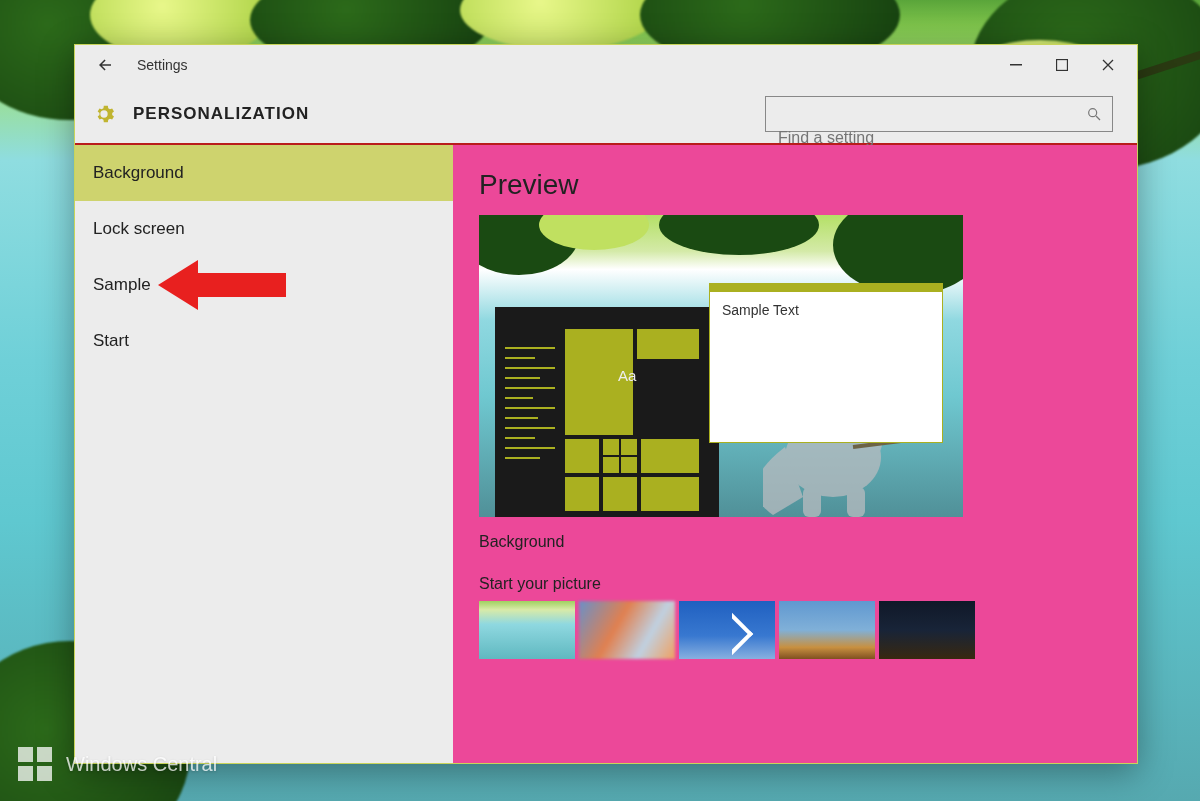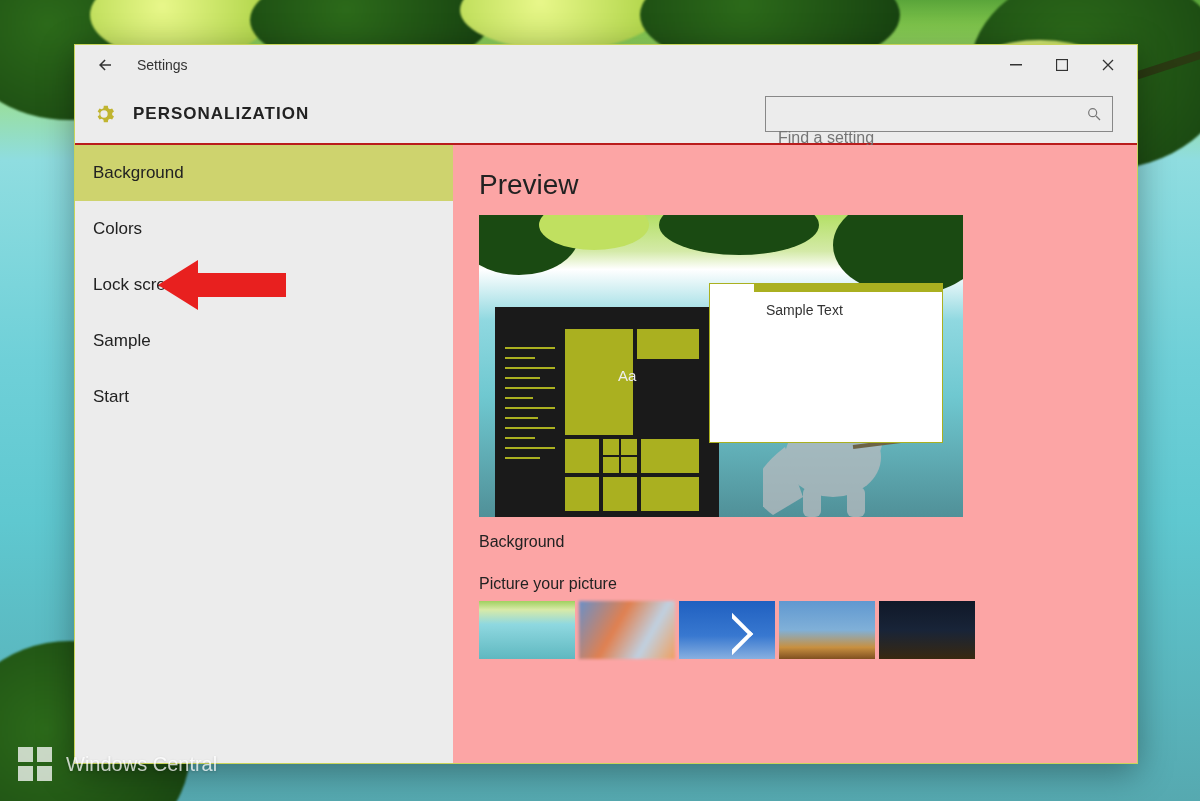--- a/index.html
+++ b/index.html
@@ -36,41 +36,41 @@
     padding:0 24px 0 18px; border-bottom:2px solid #b91c1c;
   }
   .gear { width:22px; height:22px; color:#c0b430; }
   .htitle { margin-left:18px; font-size:17px; font-weight:600; letter-spacing:1px; color:#222; }
   .search { margin-left:auto; width:348px; height:36px; border:1px solid #888; background:#ececec; display:flex; align-items:center; padding:0 10px; }
   .search input { border:none; background:transparent; outline:none; flex:1; font-size:16px; color:#666;margin-top:48px; }
   .body { flex:1; display:flex; overflow:hidden; }
   .sidebar { width:378px; background:#ececec; padding-top:0; }
   .nav-item { height:56px; display:flex; align-items:center; padding-left:18px; font-size:17px; color:#222; cursor:pointer; }
   .nav-item.selected { background:#ced36e; }
-  .content { flex:1; background:#fca5a5; padding:18px 26px 0 26px; overflow:hidden; position:relative; }
+  .content { flex:1; background:#ec4899; padding:18px 26px 0 26px; overflow:hidden; position:relative; }
   .h1 { font-size:28px; font-weight:400; color:#222; margin:6px 0 14px; }
   .preview {
     width:484px; height:302px; position:relative; overflow:hidden;
     background: linear-gradient(180deg,#b4e066 0%, #d4eaa8 12%, white 18%, #8fd8e0 35%, #6fc8d0 60%, #509098 100%);
   }
   .prevleaf { position:absolute; border-radius:50%; }
   .prevleaf.d { background:#1a4a12; }
   .prevleaf.l { background:#c0e060; }
   .taskpanel {
     position:absolute; left:16px; bottom:0; width:224px; height:210px;
     background:#1a1a1a;
   }
   .slbars { position:absolute; left:10px; top:40px; width:50px; }
   .slbars div { height:2px; background:#aab020; margin-bottom:8px; }
   .tile-grid { position:absolute; left:70px; top:22px; width:140px; }
   .tile { position:absolute; background:#aab020; }
   .aa { position:absolute; left:104px; top:60px; color:#eee; font-size:15px;margin-left:19px; }
   .samplewin {
     position:absolute; left:230px; top:68px; width:234px; height:160px;
-    background:#fff; border:1px solid #aab020;padding-left:44px;
+    background:#fff; border:1px solid #aab020;
   }
   .samplewin .tbar { height:8px; background:#aab020; }
   .samplewin .txt { padding:10px 12px; font-size:14px; color:#333; }
   .dino { position:absolute; right:30px; bottom:0; width:170px; height:180px; opacity:0.75; }
   .sublabel { font-size:16px; color:#222; margin-top:16px; margin-bottom:6px; }
   .dropdown { width:290px; height:36px; border:1px solid #888; display:flex; align-items:center; padding:0 12px; font-size:15px; cursor:pointer; }
   .dropdown .chev { margin-left:auto; }
   .thumbs { display:flex; gap:4px; margin-top:8px; }
   .thumb { width:96px; height:58px; cursor:pointer; }
   .t0 { background:linear-gradient(180deg,#a0d060 0%, #d8eaa8 15%, #8fd8e0 40%, #5fb8c0 100%);}
@@ -135,23 +135,20 @@
           <circle cx="10" cy="10" r="6" fill="none" stroke="#777" stroke-width="1.8"></circle>
           <line x1="15" y1="15" x2="21" y2="21" stroke="#777" stroke-width="1.8"></line>
         </svg>
     </div>
   </div>
 
   <div class="body">
     <div class="sidebar">
       <div class="nav-item selected">
           <span>Background</span>
-        </div>
-      <div class="nav-item">
-          <span>Colors</span>
         </div>
       <div class="nav-item">
           <span>Lock screen</span>
         </div>
       <div class="nav-item">
           <span>Sample</span>
         </div>
       <div class="nav-item">
           <span>Start</span>
         </div>
@@ -208,21 +205,21 @@
           <div class="aa">Aa</div>
         </div>
         <div class="samplewin">
           <div class="tbar"></div>
           <div class="txt">Sample Text</div>
         </div>
       </div>
 
       <div class="sublabel">Background</div>
 
-      <div class="sublabel" style="margin-top:24px;">Picture your picture</div>
+      <div class="sublabel" style="margin-top:24px;">Start your picture</div>
       <div class="thumbs">
         <div class="thumb t0"></div>
         <div class="thumb t1"></div>
         <div class="thumb t2"></div>
         <div class="thumb t3"></div>
         <div class="thumb t4"></div>
       </div>
     </div>
   </div>
 </div>

